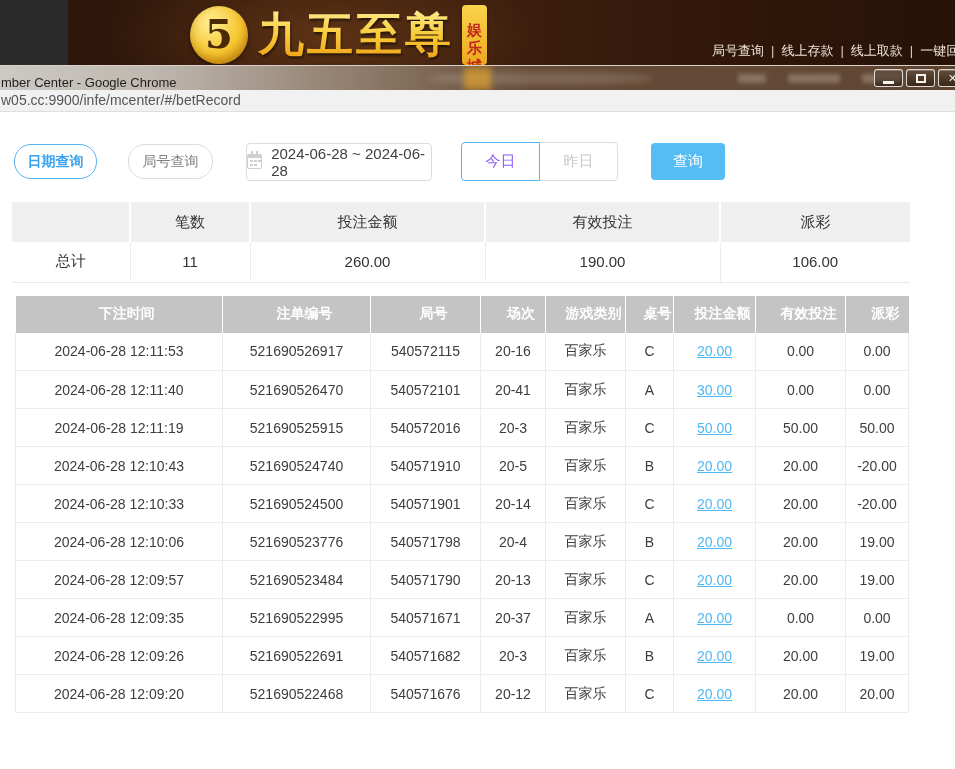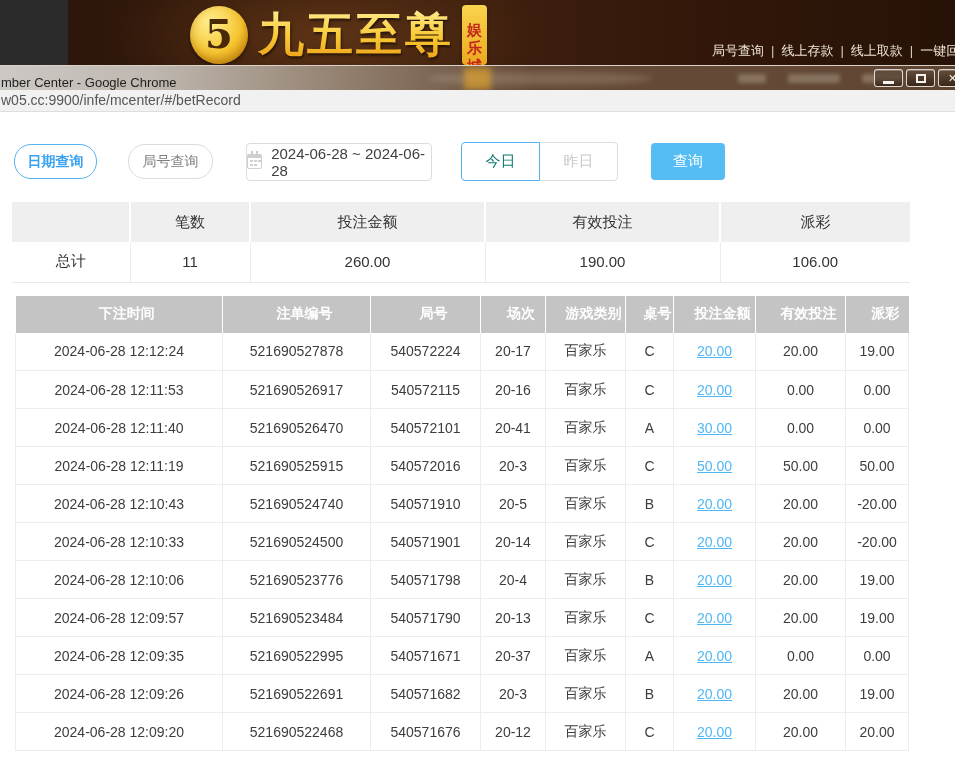--- a/index.html
+++ b/index.html
@@ -79,21 +79,21 @@
       linear-gradient(#cfcfcf,#cfcfcf) 6px 9px / 3px 2px no-repeat,
       linear-gradient(#cfcfcf,#cfcfcf) 0 0 / 16px 3px no-repeat; }
   .cal-icon:before, .cal-icon:after { content:""; position:absolute; top:-4px; width:2px; height:4px; background:#cfcfcf; }
   .cal-icon:before { left:3px; } .cal-icon:after { right:3px; }
   .seg-group { display:flex; margin-left:14px; }
   .seg { width:79px; height:39px; border:1px solid #dcdcdc; background:#fff; font-size:15px;
     color:#c9c9c9; display:flex; align-items:center; justify-content:center; cursor:pointer; }
   .seg + .seg { margin-left:-1px; }
   .seg:first-child { border-radius:4px 0 0 4px; }
   .seg:last-child  { border-radius:0 4px 4px 0; }
-  .seg-active { border-color:#55b2ee; color:#0f766e; z-index:2; }
+  .seg-active { border-color:#55b2ee; color:#8b5cf6; z-index:2; }
   .search-btn { margin-left:18px; width:74px; height:37px; border:none; border-radius:4px;
     background:#55bdf3; color:#fff; font-size:15px; cursor:pointer; }
 
   
   table { border-collapse:collapse; table-layout:fixed; }
   .summary-table { margin:21px 0 0 12px; width:898px; }
   .summary-table th { background:#efefef; font-weight:normal; font-size:15px; color:#333;
     height:40px; text-align:center; }
   .summary-table th + th { border-left:2px solid #fff; }
   .summary-table td { height:40px; text-align:center; font-size:15px; color:#333;
@@ -212,31 +212,20 @@
             <th>场次</th>
             <th>游戏类别</th>
             <th>桌号</th>
             <th>投注金额</th>
             <th>有效投注</th>
             <th>派彩</th>
           </tr>
       </thead>
       <tbody>
           <tr>
-            <td>2024-06-28 12:12:24</td>
-            <td>521690527878</td>
-            <td>540572224</td>
-            <td>20-17</td>
-            <td>百家乐</td>
-            <td>C</td>
-            <td><span class="amount-link">20.00</span></td>
-            <td>20.00</td>
-            <td>19.00</td>
-          </tr>
-          <tr>
             <td>2024-06-28 12:11:53</td>
             <td>521690526917</td>
             <td>540572115</td>
             <td>20-16</td>
             <td>百家乐</td>
             <td>C</td>
             <td><span class="amount-link">20.00</span></td>
             <td>0.00</td>
             <td>0.00</td>
           </tr>

